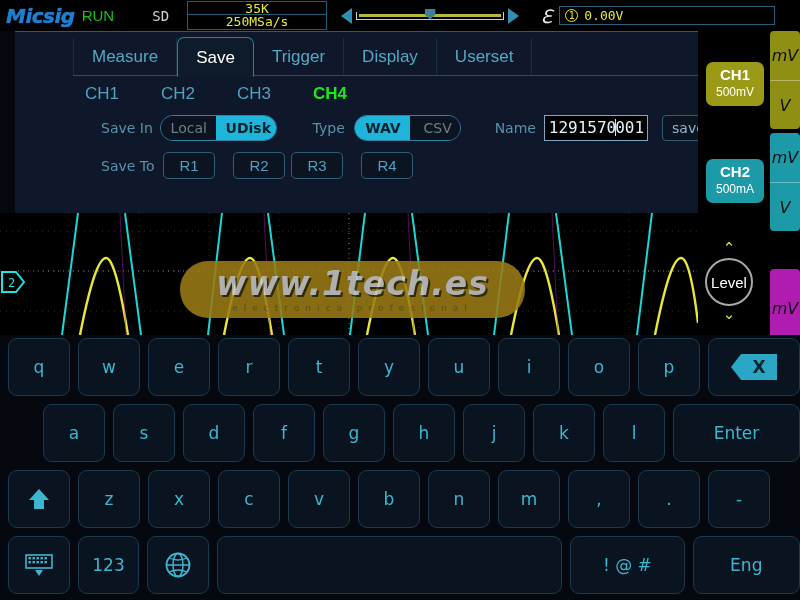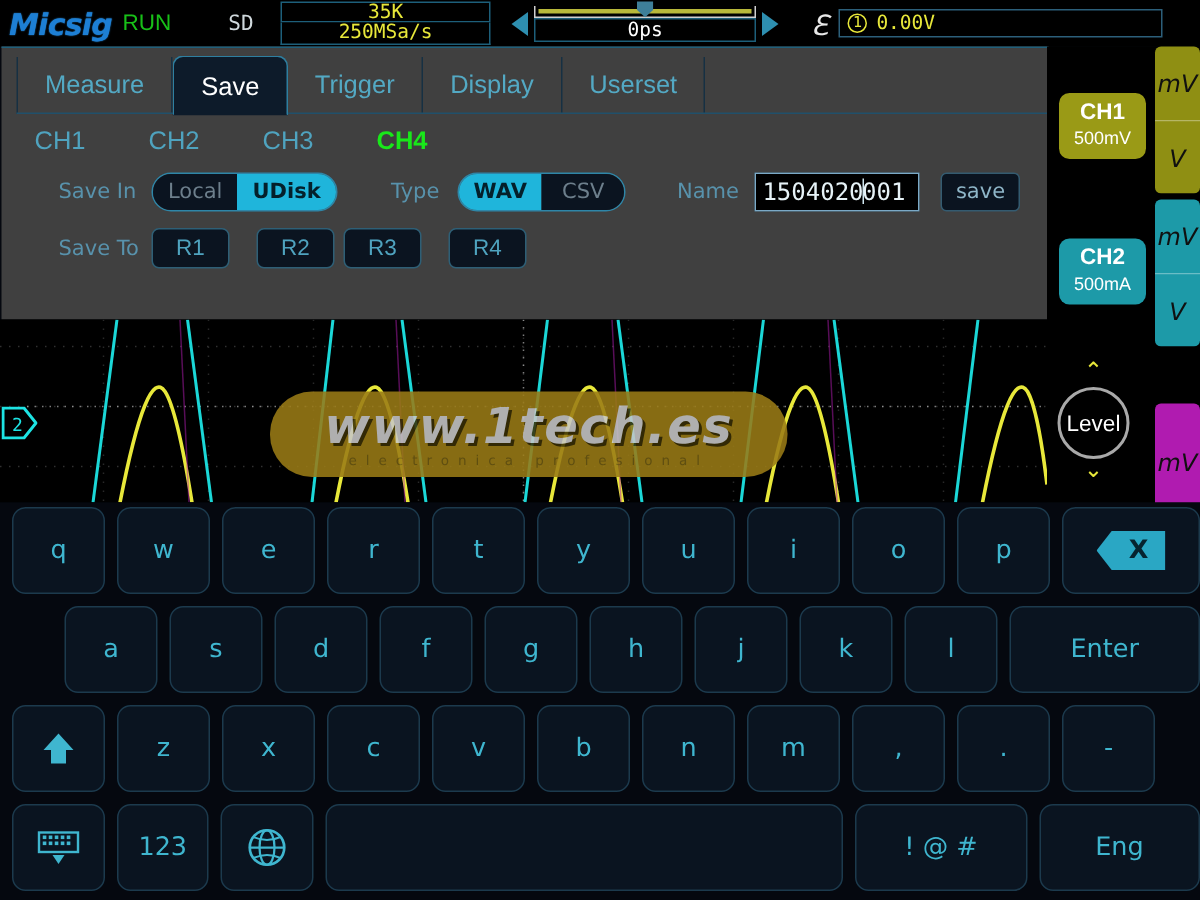--- a/index.html
+++ b/index.html
@@ -66,22 +66,22 @@
   }
   .trig-num {
     width:13px;height:13px;border:1px solid #e8e83a;border-radius:50%;
     color:#e8e83a;font-size:10px;line-height:11px;text-align:center;
     font-family:"DejaVu Sans Mono",monospace;
   }
   .trig-v { color:#e8e83a; font-size:13px; margin-left:6px; font-family:"DejaVu Sans Mono",monospace;}
 
   
   #menu {
-    position:absolute; left:1px; top:31px; width:698px; height:182px;
-    background:#404040; border-top:1px solid #1f5f7a;
+    position:absolute; left:15px; top:31px; width:698px; height:182px;
+    background:#0f172a; border-top:1px solid #1f5f7a;padding-left:48px;
   }
   #tabs { position:relative; height:44px; display:flex; align-items:flex-end; }
   .tab {
     position:relative; padding:0 18px; height:38px; line-height:38px;
     color:#53a9c4; font-size:17px; cursor:pointer;
     border-right:1px solid #163043;
   }
   .tab:first-child{ margin-left:10px; border-left:1px solid #163043;}
   .tab.active {
     color:#ffffff; background:#0d1b2a;
@@ -210,21 +210,20 @@
       <div class="acq-cell">35K</div>
       <div class="acq-cell second">250MSa/s</div>
     </div>
 
     <div class="tpos-wrap">
       <div class="arrow-l"></div>
       <div class="tpos-center">
         <div class="tpos-bar">
           <div class="tpos-marker"></div>
         </div>
-        <div class="tpos-val">0ps</div>
       </div>
       <div class="arrow-r"></div>
     </div>
 
     <div class="trig-wrap">
       <div class="trig-edge">ℇ</div>
       <div class="trig-box">
         <div class="trig-num">1</div>
         <div class="trig-v">0.00V</div>
       </div>
@@ -256,21 +255,21 @@
       </div>
 
       <div class="flabel" style="margin-left:36px;width:44px">Type</div>
       <div class="seg">
         <div class="opt on">WAV</div>
         <div class="opt">CSV</div>
       </div>
 
       <div class="flabel" style="margin-left:34px;width:52px">Name</div>
       <div class="namebox">
-        <span id="fn-before">1504020</span><span class="caret"></span><span id="fn-after">001</span>
+        <span id="fn-before">1291570</span><span class="caret"></span><span id="fn-after">001</span>
       </div>
       <div class="btn-s" style="margin-left:14px">save</div>
     </div>
 
     <div class="frow">
       <div class="flabel" style="width:62px">Save To</div>
       <div class="rbtn">R1</div>
       <div class="rbtn" style="margin-left:18px">R2</div>
       <div class="rbtn" style="margin-left:6px">R3</div>
       <div class="rbtn" style="margin-left:18px">R4</div>

